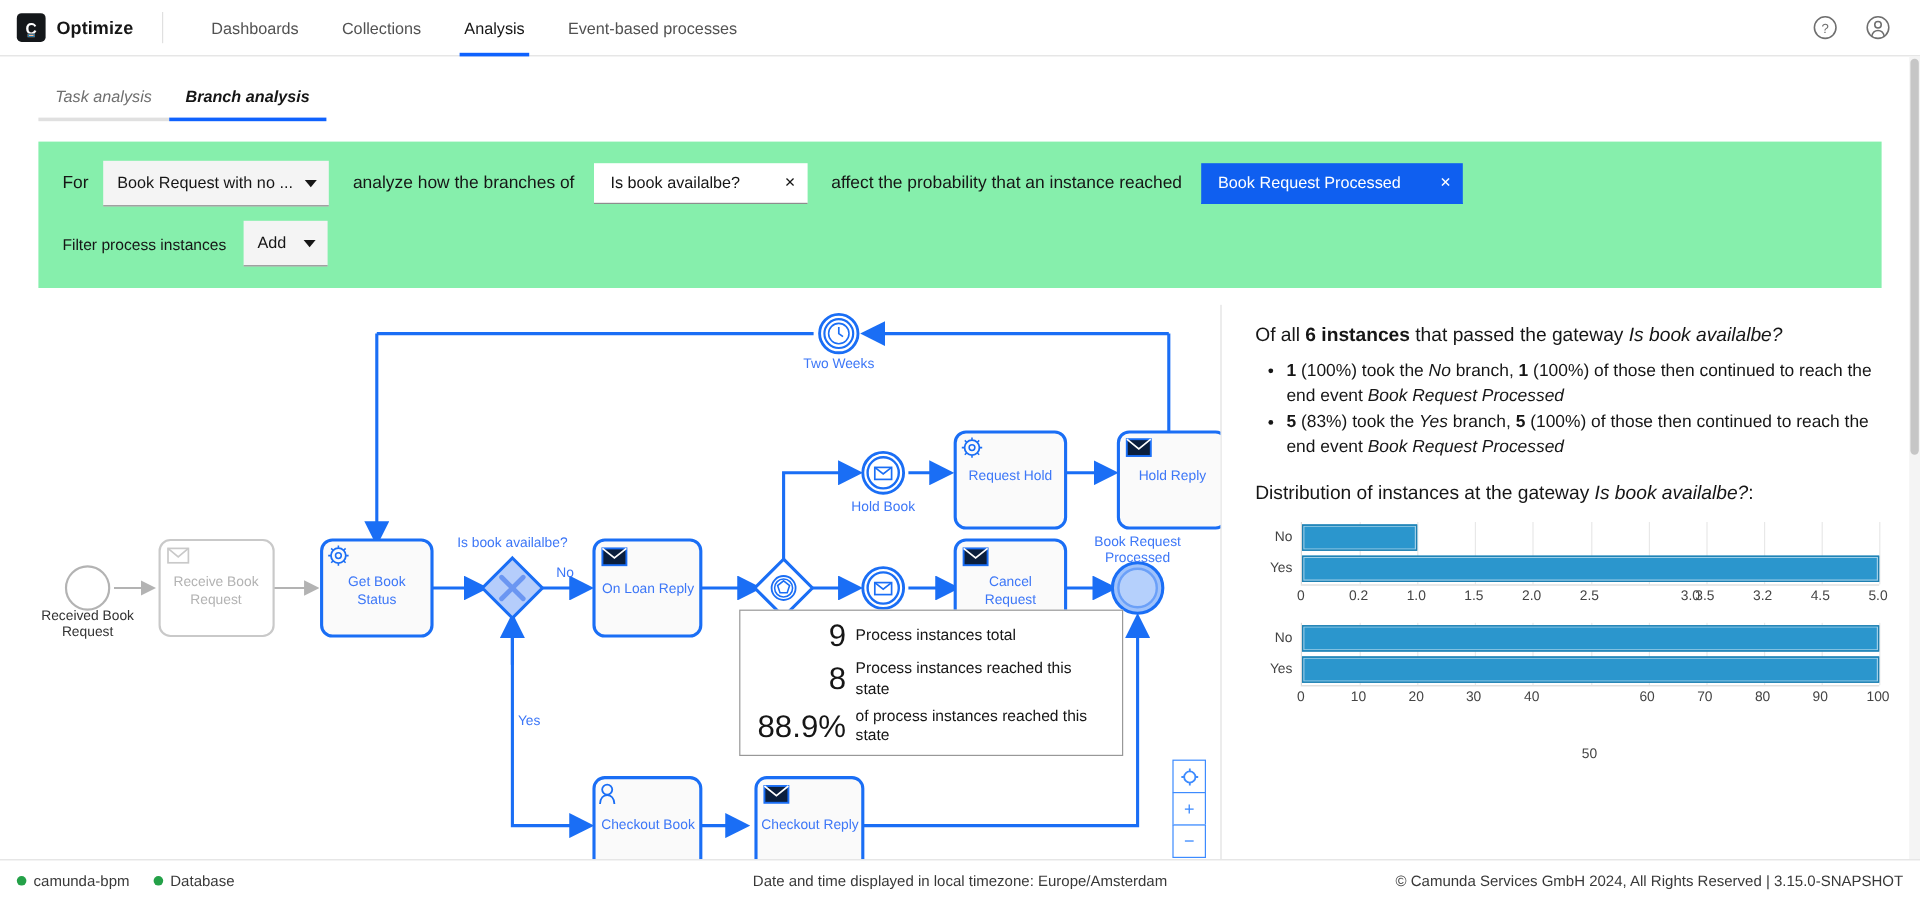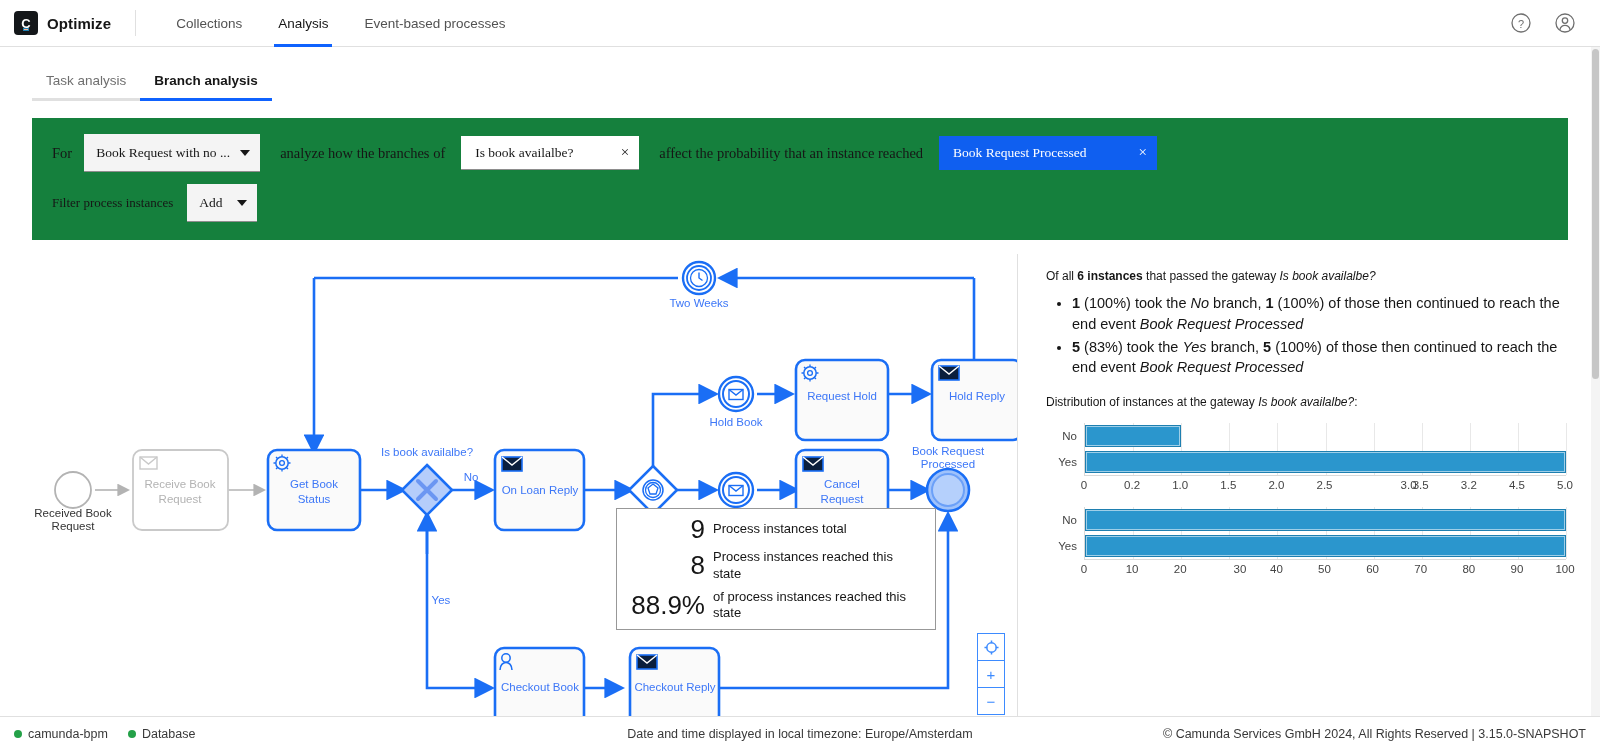--- a/index.html
+++ b/index.html
@@ -45,28 +45,28 @@
   .hdr-right { margin-left: auto; display: flex; align-items: center; gap: 22px; padding-right: 8px;}
   .ico-btn { width: 22px; height: 22px; cursor: pointer; color:#6f6f6f; }
   
   .subtabs {
     display: flex; padding: 0 32px; margin-top: 20px; gap: 0;
     border-bottom: 0;
   }
   .subtab {
     font-size: 13.5px; padding: 6px 14px 10px 14px; color: #6f6f6f; cursor: pointer;
     border-bottom: 3px solid #e0e0e0;
+    font-style: italic;
   }
   .subtab.active { color: #161616; font-weight: bold; border-bottom-color: #0f62fe; }
   
   .control-panel {
     margin: 17px 32px 0 32px;
-    background: #15803d;
+    background: #86efac;
     padding: 16px 20px 18px 20px;
-    font-family: Liberation Serif, serif;
   }
   .cp-row { display: flex; align-items: center; gap: 0; flex-wrap: wrap; }
   .cp-label { font-size: 14.5px; color: #161616; }
   .cp-label.lead { margin-right: 12px; }
   .cp-label.mid { margin: 0 16px 0 20px; }
   .select-box {
     background: #f4f4f4; border-bottom: 1px solid #8d8d8d;
     height: 38px; min-width: 176px; display: flex; align-items: center;
     justify-content: space-between; padding: 0 10px 0 12px; cursor: pointer;
     font-size: 13.5px; color: #161616; gap: 10px;
@@ -86,21 +86,21 @@
   .cp-row2 .sublabel { font-size: 13px; color:#161616; }
   
   .body-wrap { display: flex; margin-top: 14px; height: 472px; }
   .diagram {
     flex: 0 0 1018px; position: relative; background: #fff; overflow: hidden;
     border-right: 1px solid #e0e0e0;
   }
   .panel {
     flex: 1; padding: 14px 34px 0 28px; position: relative; overflow: hidden;
   }
-  .panel p { margin: 0 0 0 0; font-size: 12px; line-height: 1.45; color:#161616;}
+  .panel p { margin: 0 0 0 0; font-size: 16px; line-height: 1.45; color:#161616;}
   .panel ul { margin: 8px 0 0 0; padding-left: 26px; }
   .panel li { font-size: 14.5px; line-height: 1.42; margin-bottom: 2px; color:#161616;}
   .panel .em { font-style: italic; }
   .panel .bold { font-weight: bold; }
   .sec-title { margin-top: 16px !important; font-size: 14.5px; }
   
   .chart { margin-top: 12px; position: relative; }
   .chart-grid { position: relative; display: flex; }
   .cat-col { width: 38px; flex:0 0 38px; }
   .cat-lbl { height: 26px; display:flex; align-items:center; justify-content:flex-end;
@@ -160,20 +160,21 @@
 </head>
 <body>
 
 <div class="header">
   <div class="brand">
     <div class="brand-logo">C<span class="bar"></span></div>
     <div class="brand-name">Optimize</div>
   </div>
   <div class="hdr-divider"></div>
   <div class="nav">
+    <div class="nav-item">Dashboards</div>
     <div class="nav-item">Collections</div>
     <div class="nav-item active">Analysis</div>
     <div class="nav-item">Event-based processes</div>
   </div>
   <div class="hdr-right">
     <span class="ico-btn">
       <svg width="22" height="22" viewBox="0 0 22 22">
           <circle cx="11" cy="11" r="9" fill="none" stroke="#6f6f6f" stroke-width="1.3"></circle>
           <text x="11" y="15.5" font-size="11" fill="#6f6f6f" text-anchor="middle" font-family="Liberation Sans, sans-serif">?</text>
         </svg>
@@ -512,23 +513,23 @@
             <div class="gridline" style="left: 70%;"></div>
             <div class="gridline" style="left: 80%;"></div>
             <div class="gridline" style="left: 90%;"></div>
             <div class="gridline" style="left: 100%;"></div>
           </div>
       </div>
       <div class="axis" id="axis2">
           <div class="tick" style="left: 0px;">0</div>
           <div class="tick" style="left: 48.1px;">10</div>
           <div class="tick" style="left: 96.2px;">20</div>
-          <div class="tick" style="left: 156px;">30</div>
+          <div class="tick" style="left: 144px;">30</div>
           <div class="tick" style="left: 192.4px;">40</div>
-          <div class="tick" style="left: 240.5px;">50</div>
+          <div class="tick" style="left: 240.5px; margin-top: 48px;">50</div>
           <div class="tick" style="left: 288.6px;">60</div>
           <div class="tick" style="left: 336.7px;">70</div>
           <div class="tick" style="left: 384.8px;">80</div>
           <div class="tick" style="left: 432.9px;">90</div>
           <div class="tick" style="left: 481px;">100</div>
         </div>
     </div>
   </div>
 </div>
 

